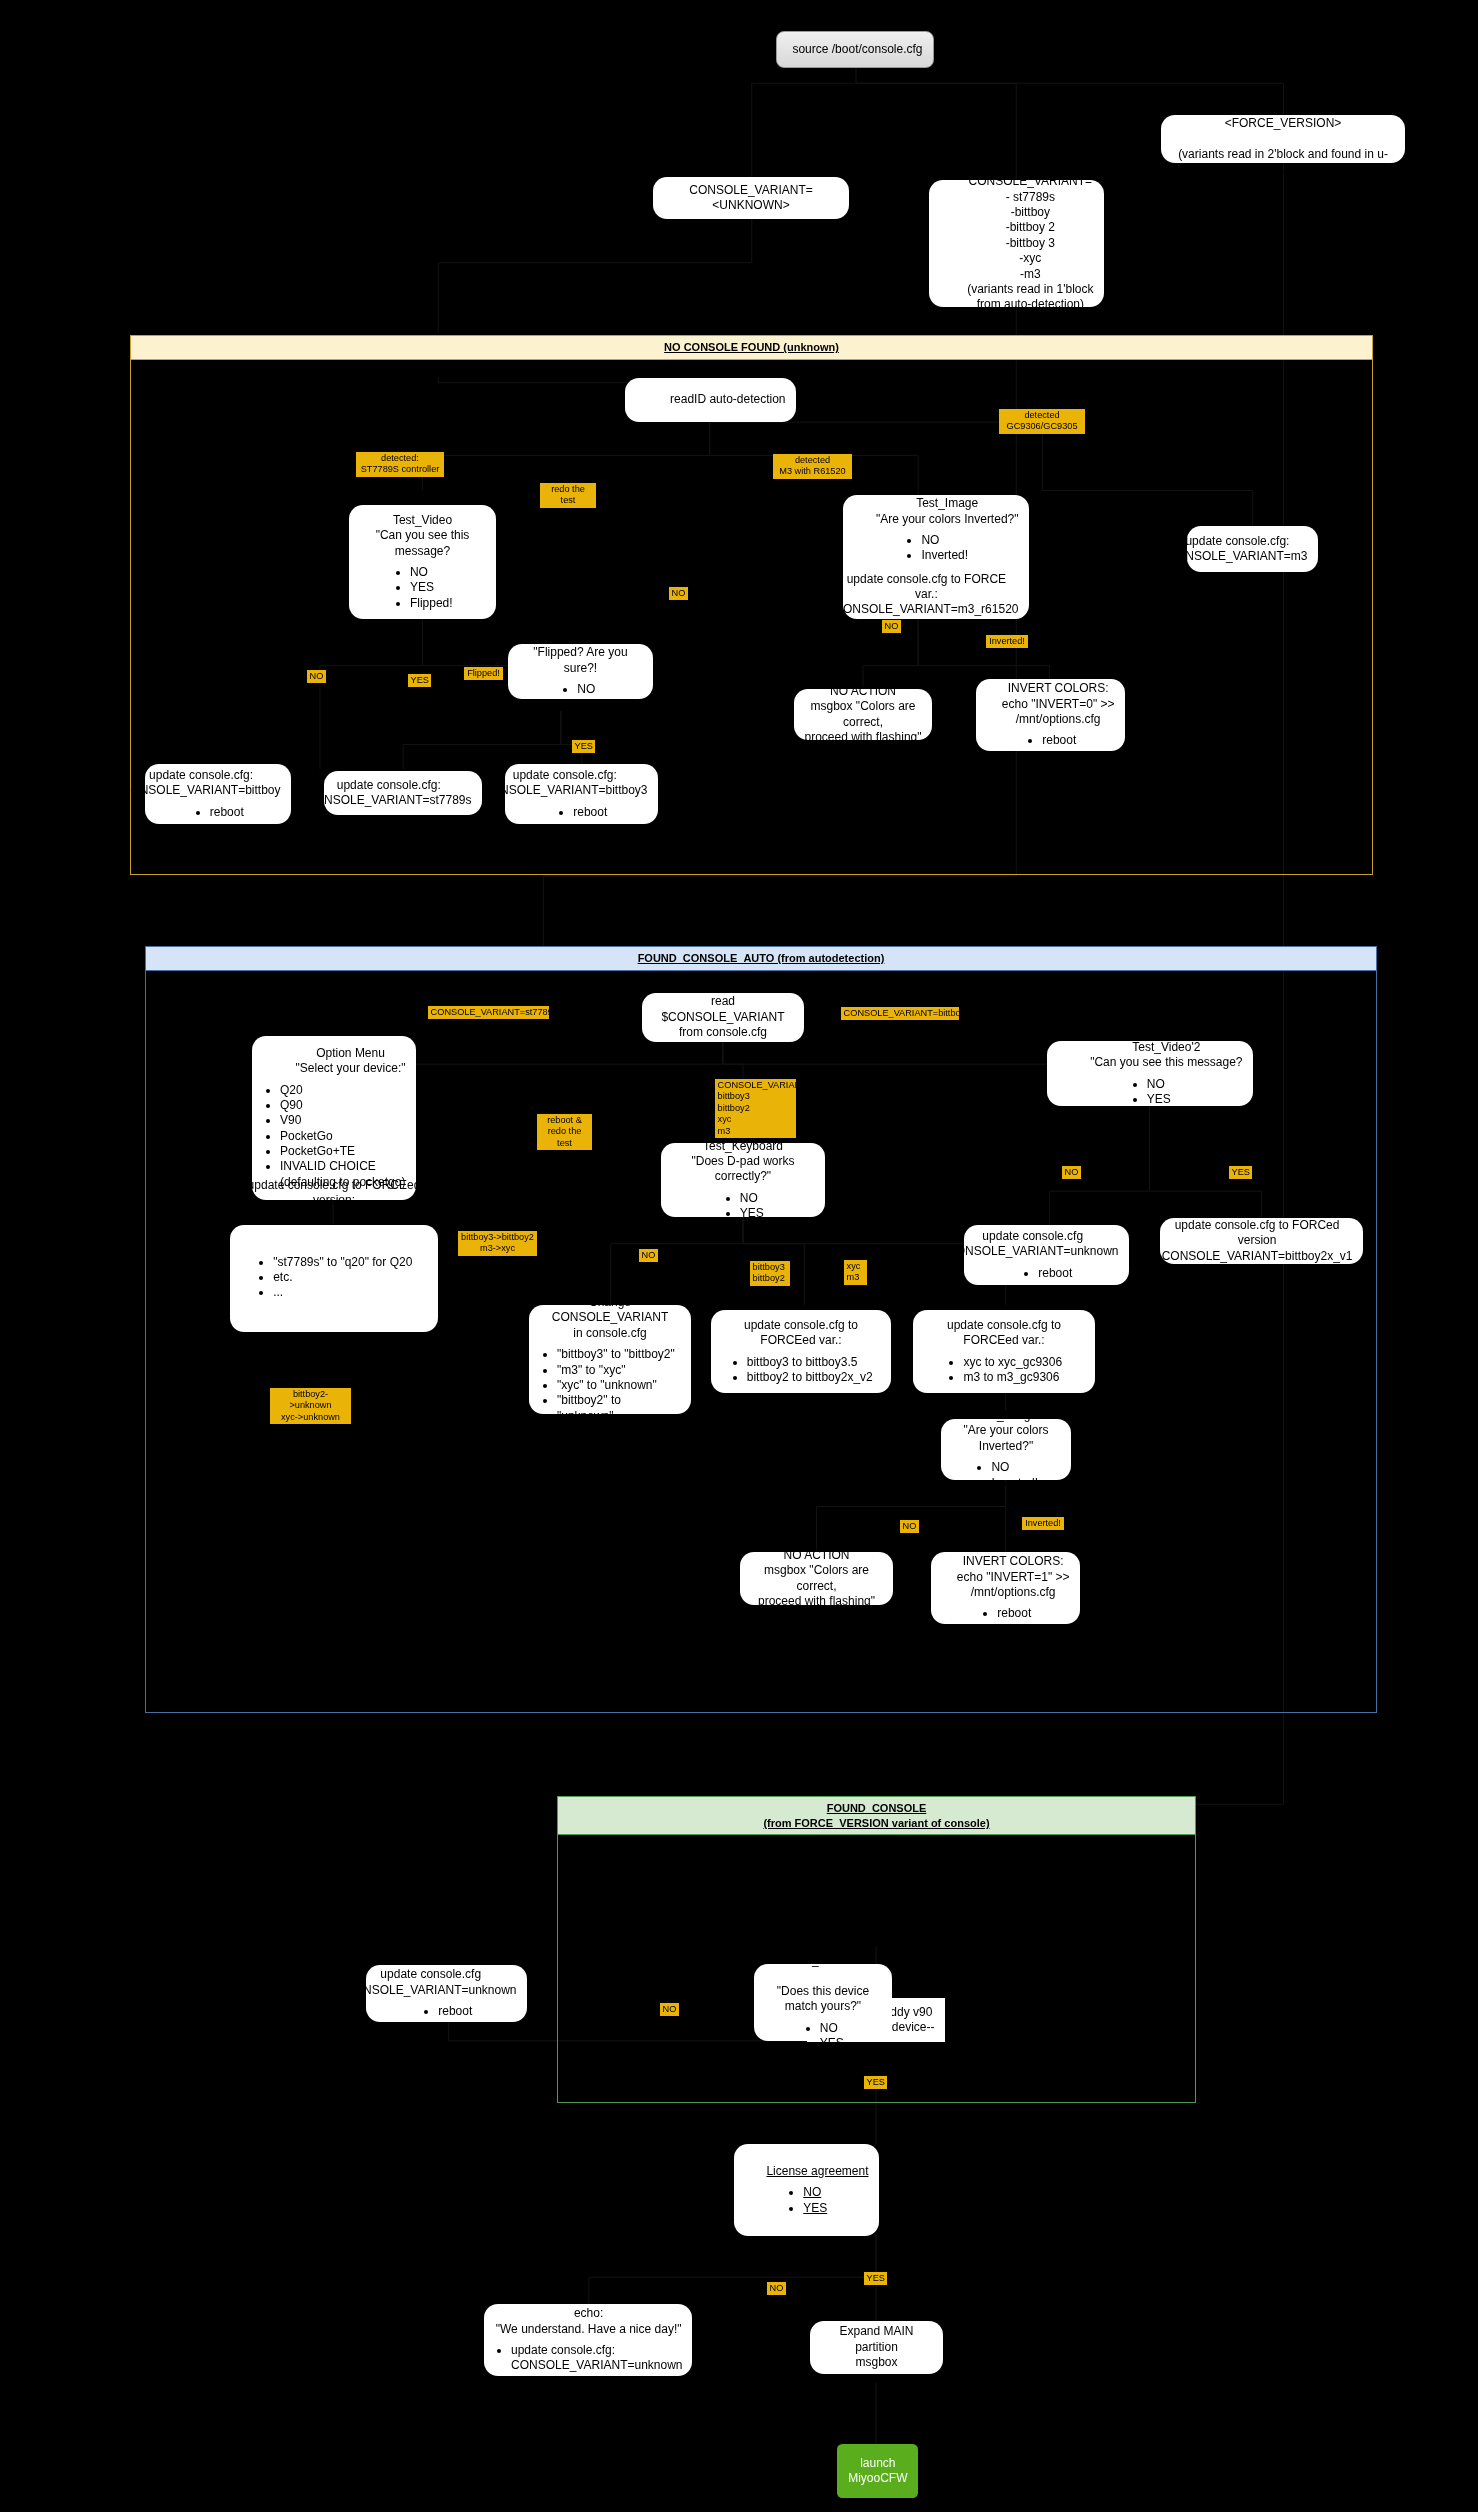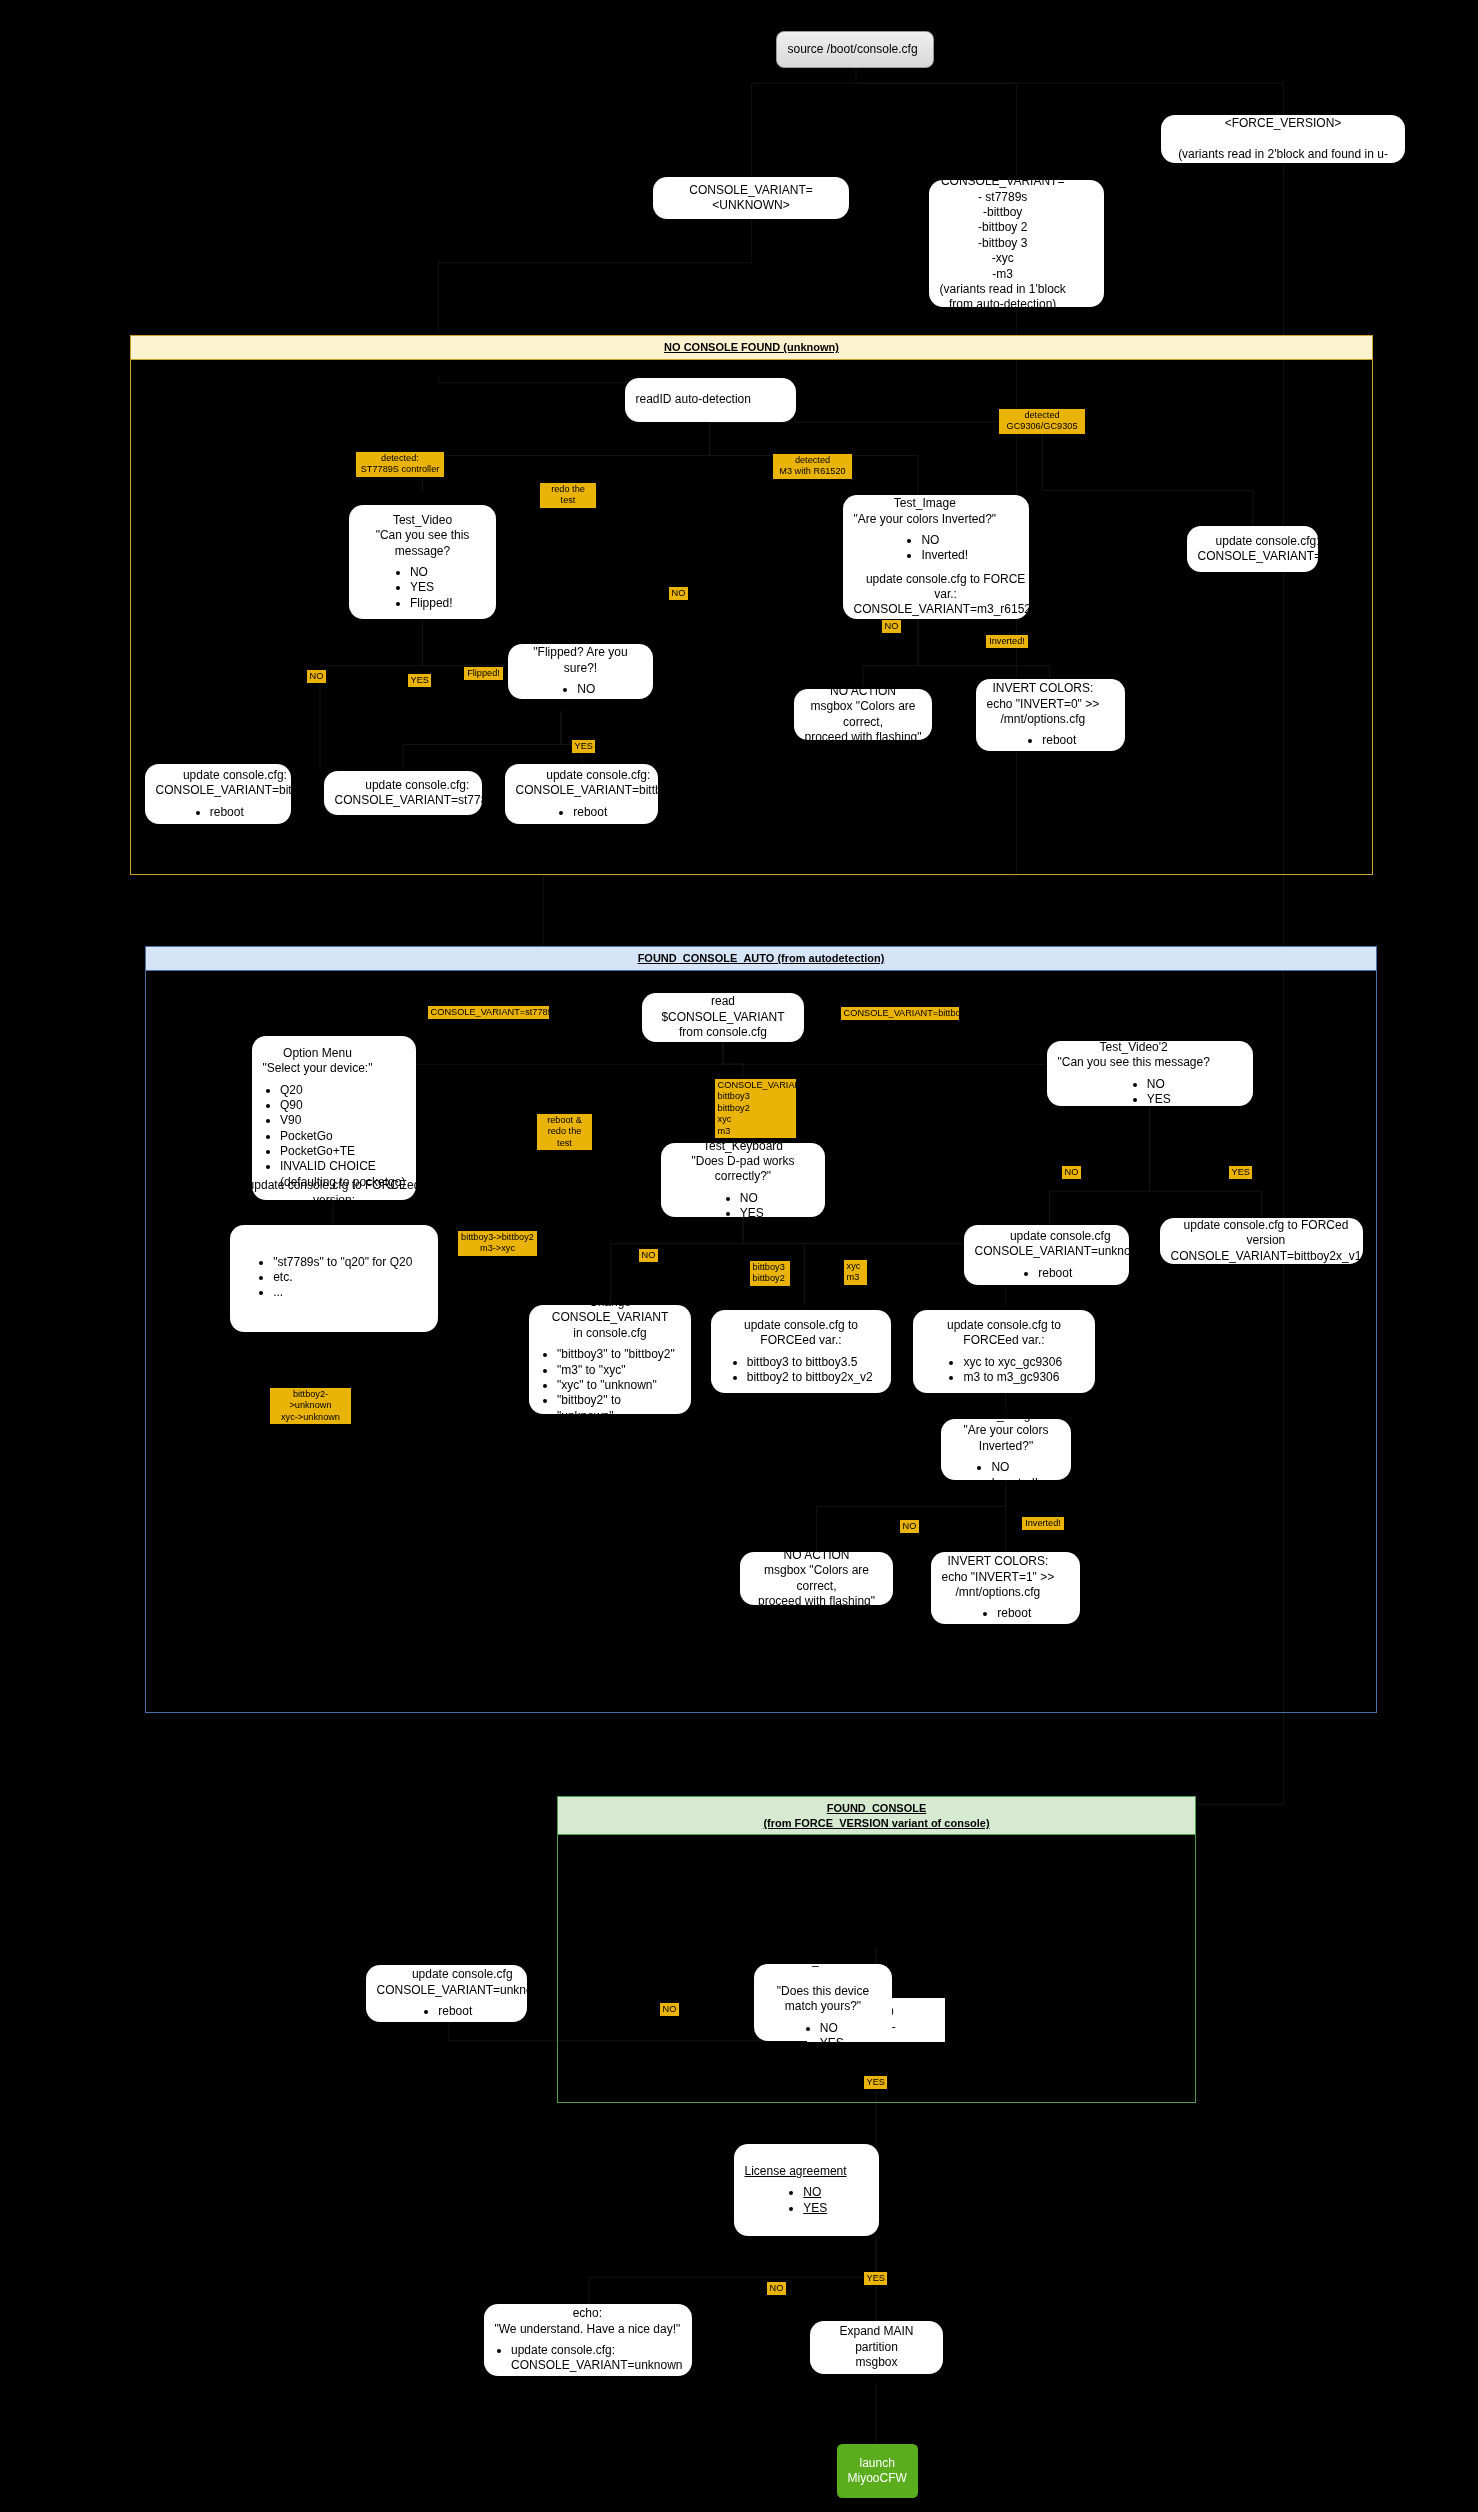--- a/index.html
+++ b/index.html
@@ -17,21 +17,21 @@
   }
   
   .node{
     position:absolute;
     background:#ffffff;
     border-radius:14px;
     box-sizing:border-box;
     display:flex;
     flex-direction:column;
     justify-content:center;
-    align-items:flex-start;
+    align-items:flex-end;
     text-align:center;
     font-size:12px;
     line-height:1.28;
     padding:8.8px 10.5px;
     color:#000;
   }
   .node.sq{border-radius:0;}
   .node .hd{white-space:pre-line;}
   .node ul{
     margin:6.1px 0 0 0;

